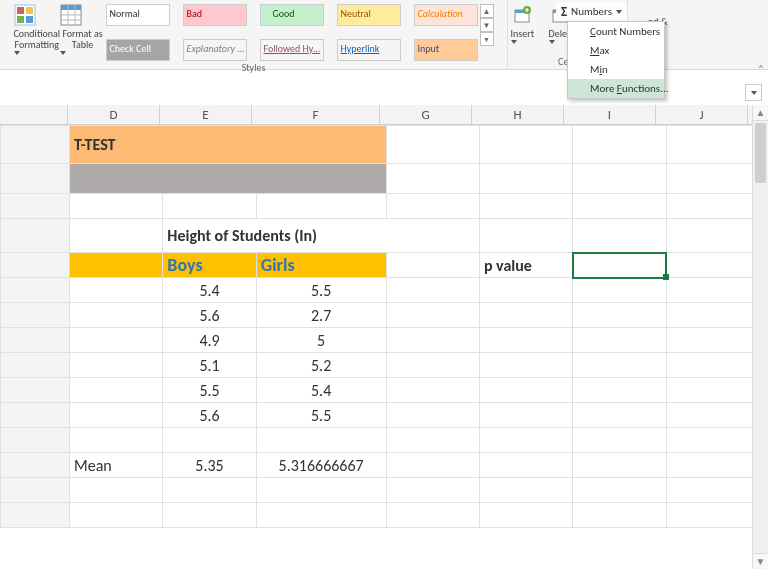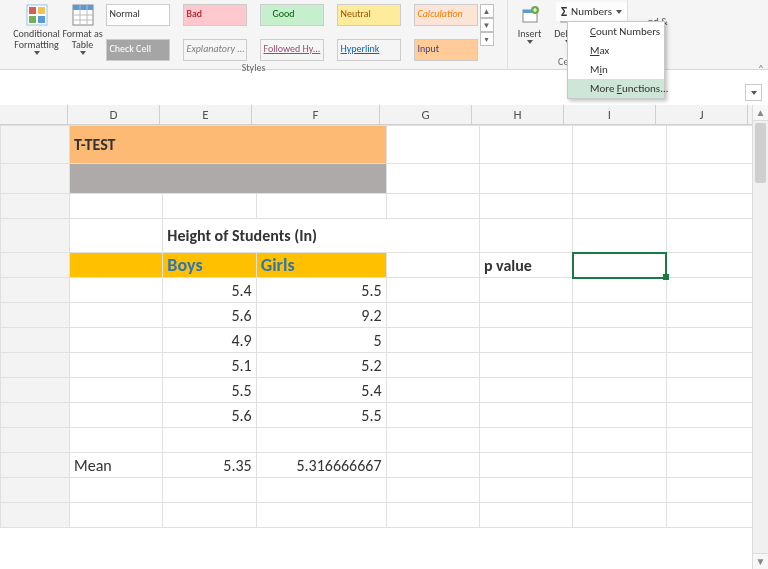--- a/index.html
+++ b/index.html
@@ -9,21 +9,21 @@
   .signin { position: absolute; right: 4px; top: 2px; font-size: 11px; color: #444; }
 
   
   .ribbon { position: absolute; left: 0; top: 0; width: 628px; height: 70px; background: #f5f5f5; border-bottom: 1px solid #d8d8d8; display: flex; }
   .ribbon-right { position: absolute; left: 628px; top: 0; width: 140px; height: 70px; background: #f5f5f5; border-bottom: 1px solid #d8d8d8; }
 
   .rgroup { display: flex; flex-direction: column; align-items: center; border-right: 1px solid #e0e0e0; height: 70px; }
   .rgroup .body { flex: 1; display: flex; align-items: flex-start; padding: 2px 4px 0 4px; }
   .rgroup .label { font-size: 10px; color: #666; text-align: center; padding-bottom: 2px; }
 
-  .bigbtn { display: flex; flex-direction: column; align-items: center; width: 46px; cursor: default; font-size: 10px; color: #444; text-align: center; line-height: 11px; padding-top: 2px; }
+  .bigbtn { display: flex; flex-direction: column; align-items: flex-start; width: 46px; cursor: default; font-size: 10px; color: #444; text-align: center; line-height: 11px; padding-top: 2px; }
   .bigbtn .ico { width: 22px; height: 22px; display: flex; align-items: center; justify-content: center; margin-bottom: 2px; }
   .tri { width: 0; height: 0; border-left: 3px solid transparent; border-right: 3px solid transparent; border-top: 4px solid #555; margin-top: 1px; }
 
   
   .styles-gallery { display: grid; grid-template-columns: repeat(5, 64px); grid-template-rows: 22px 22px; gap: 13px; padding-top: 2px;}
   .style-cell { border: 1px solid #ccc; font-size: 10px; padding: 2px 3px; overflow: hidden; white-space: nowrap; cursor: default; }
   
   .s-normal { background: #fff; }
   .s-bad { background: #ffc7ce; color: #9c0006; }
   .s-good { background: #c6efce; color: #006100; padding-left: 12px; }
@@ -75,21 +75,21 @@
   table.cells td { border:1px solid #e0e0e0; height:25px; font-size:16px; padding:0 4px; color:#333; vertical-align:middle; }
   table.cells td.rh { background:#f3f3f3; text-align:center; color:#555; font-size:13px; }
 
   .merge-title { background:#fdba74; color:#fff; font-size:26px; font-weight:bold; padding-left:6px; }
   .merge-grey  { background:#aeaaaa; }
   .header-green { color:#6fac46; font-size:22px; font-weight:600; }
   .hdr-orange { background:#ffc000; }
   .hdr-orange .bl { color:#2e75b6; font-weight:bold; font-size:18px; }
   .pval { color:#2e75b6; font-weight:bold; font-size:18px; }
 
-  .num { text-align:right; }
+  .num { text-align:center; }
   .selcell { outline:2px solid #1a7a43; outline-offset:-1px; position:relative; }
   .selcell::after { content:""; position:absolute; right:-3px; bottom:-3px; width:6px; height:6px; background:#1a7a43; }
 
   .scroll-y { position:absolute; right:0; top:105px; bottom:0; width:16px; background:#f0f0f0; border-left:1px solid #dcdcdc; }
   .scroll-y .up,.scroll-y .dn{height:16px;display:flex;align-items:center;justify-content:center;color:#888;font-size:10px;background:#f7f7f7;border-bottom:1px solid #dcdcdc;}
   .scroll-y .dn{position:absolute;bottom:0;width:100%;border-top:1px solid #dcdcdc;border-bottom:none;}
   .scroll-y .thumb{position:absolute;top:18px;left:2px;right:2px;height:60px;background:#cfcfcf;border-radius:2px;}
 
   svg { display:block; }
 </style>
@@ -288,21 +288,21 @@
           <td class="num">5.5</td>
           <td></td>
           <td></td>
           <td></td>
           <td></td>
         </tr>
     <tr>
           <td class="rh"></td>
           <td></td>
           <td class="num">5.6</td>
-          <td class="num">9.2</td>
+          <td class="num">2.7</td>
           <td></td>
           <td></td>
           <td></td>
           <td></td>
         </tr>
     <tr>
           <td class="rh"></td>
           <td></td>
           <td class="num">4.9</td>
           <td class="num">5</td>

